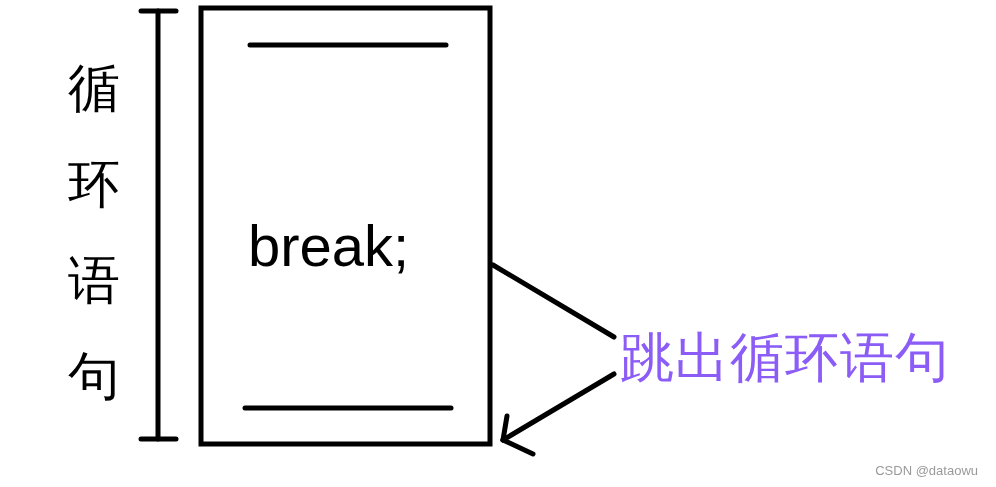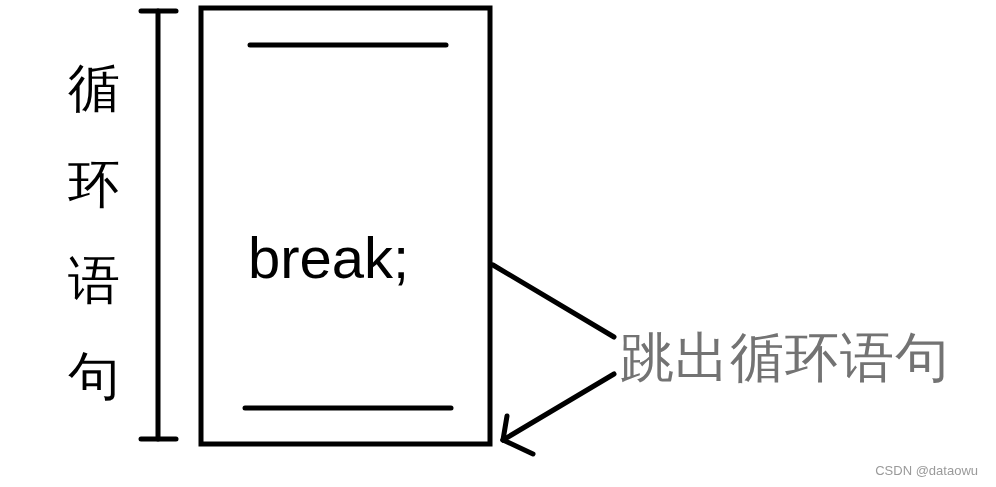--- a/index.html
+++ b/index.html
@@ -6,26 +6,26 @@
   body { width: 996px; height: 487px; position: relative; overflow: hidden; }
   .canvas { position: absolute; left: 0; top: 0; width: 996px; height: 487px; }
   .lines { position: absolute; left: 0; top: 0; }
   .vlabel {
     position: absolute; left: 62px; top: 40px; width: 64px;
     font-family: "DejaVu Sans", sans-serif; font-size: 52px; color: #000;
     line-height: 96px; text-align: center;
   }
   .vlabel span { display: block; }
   .code {
-    position: absolute; left: 248px; top: 224px;
+    position: absolute; left: 248px; top: 212px;
     font-family: "Liberation Sans", sans-serif; font-size: 58px; color: #000;
   }
   .note {
     position: absolute; left: 620px; top: 322px;
-    font-family: "DejaVu Sans", sans-serif; font-size: 54px; color: #737373; letter-spacing: 1px; text-align: center;
+    font-family: "DejaVu Sans", sans-serif; font-size: 54px; color: #8b5cf6; letter-spacing: 1px; text-align: center;
   }
   .wm {
     position: absolute; right: 18px; top: 463px;
     font-family: "Liberation Sans", sans-serif; font-size: 13px; color: #9a9a9a;
   }
 </style>
 </head>
 <body>
 
 <div class="canvas">

